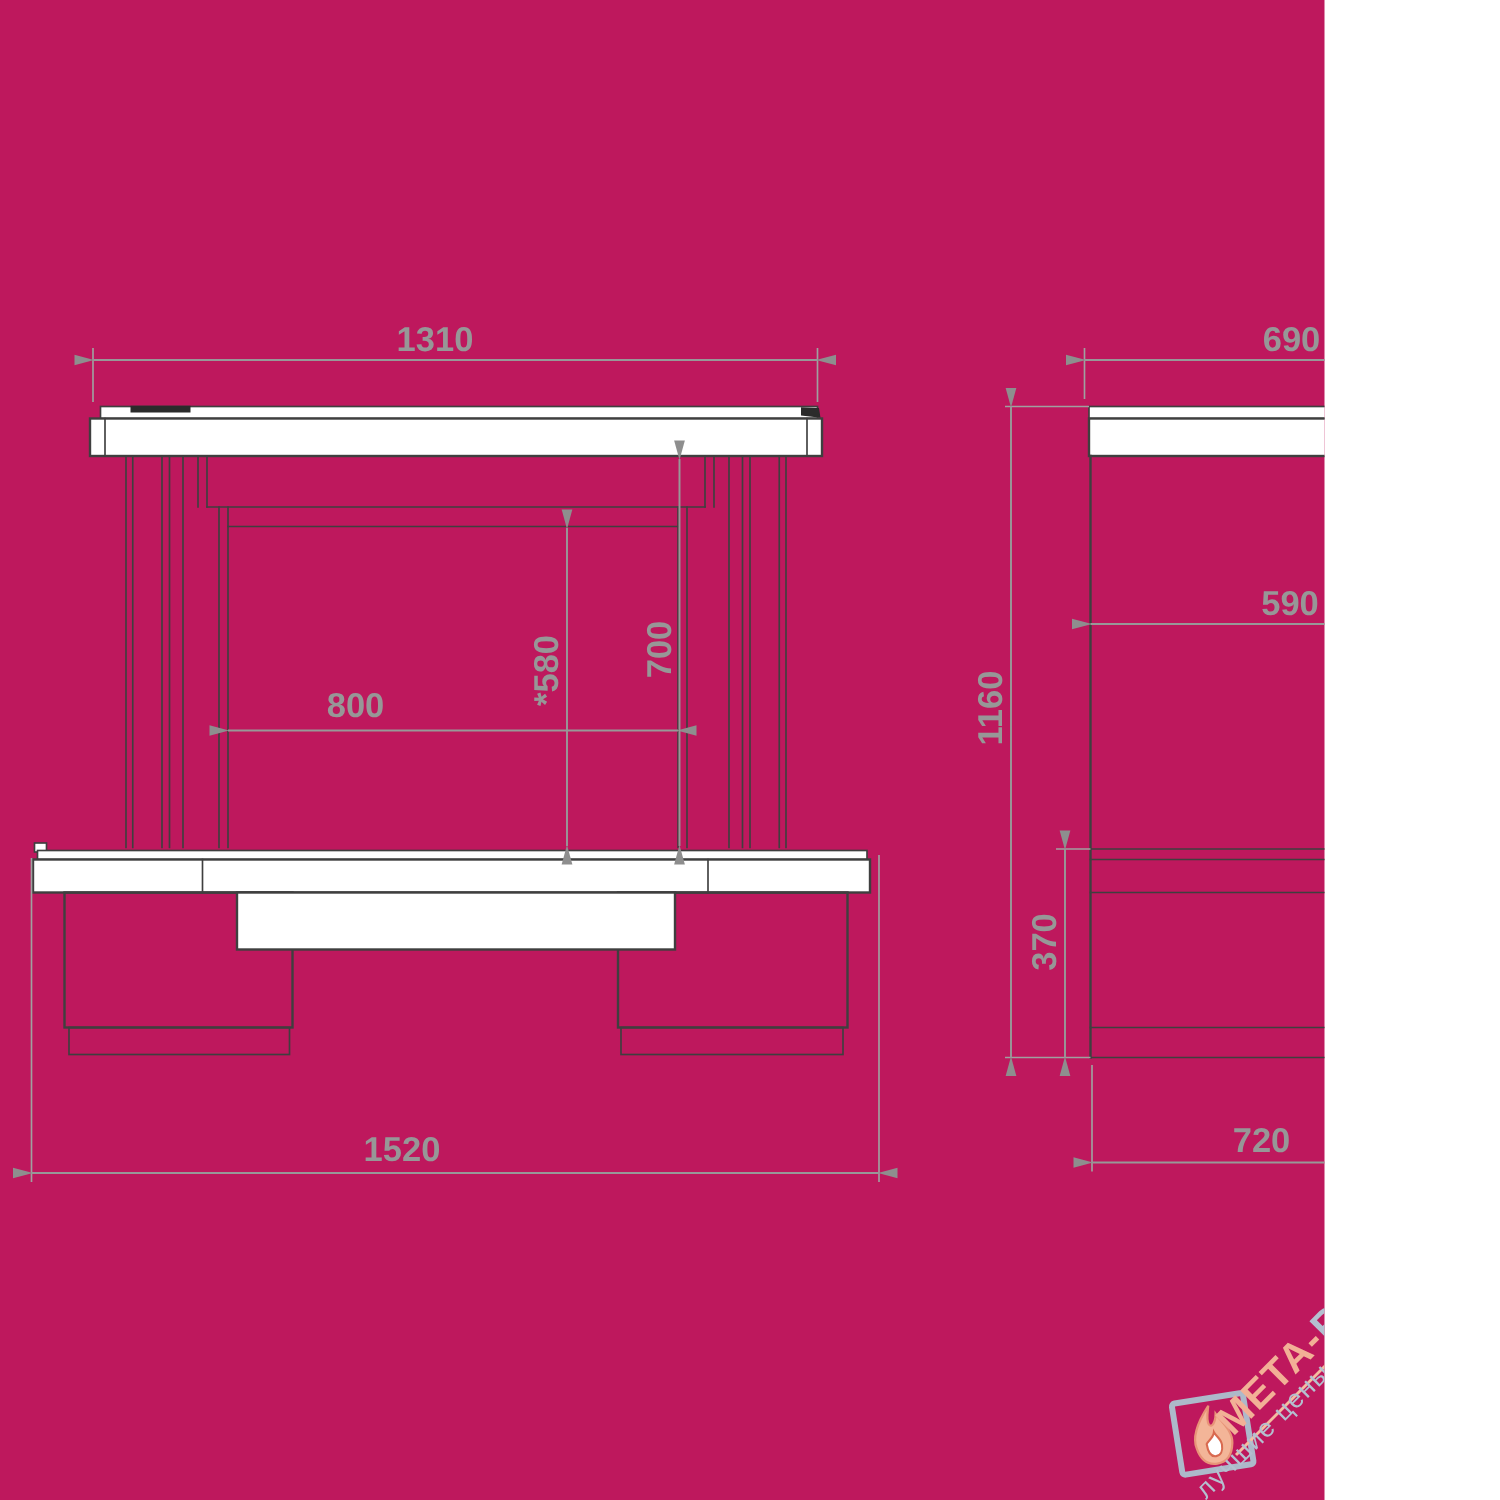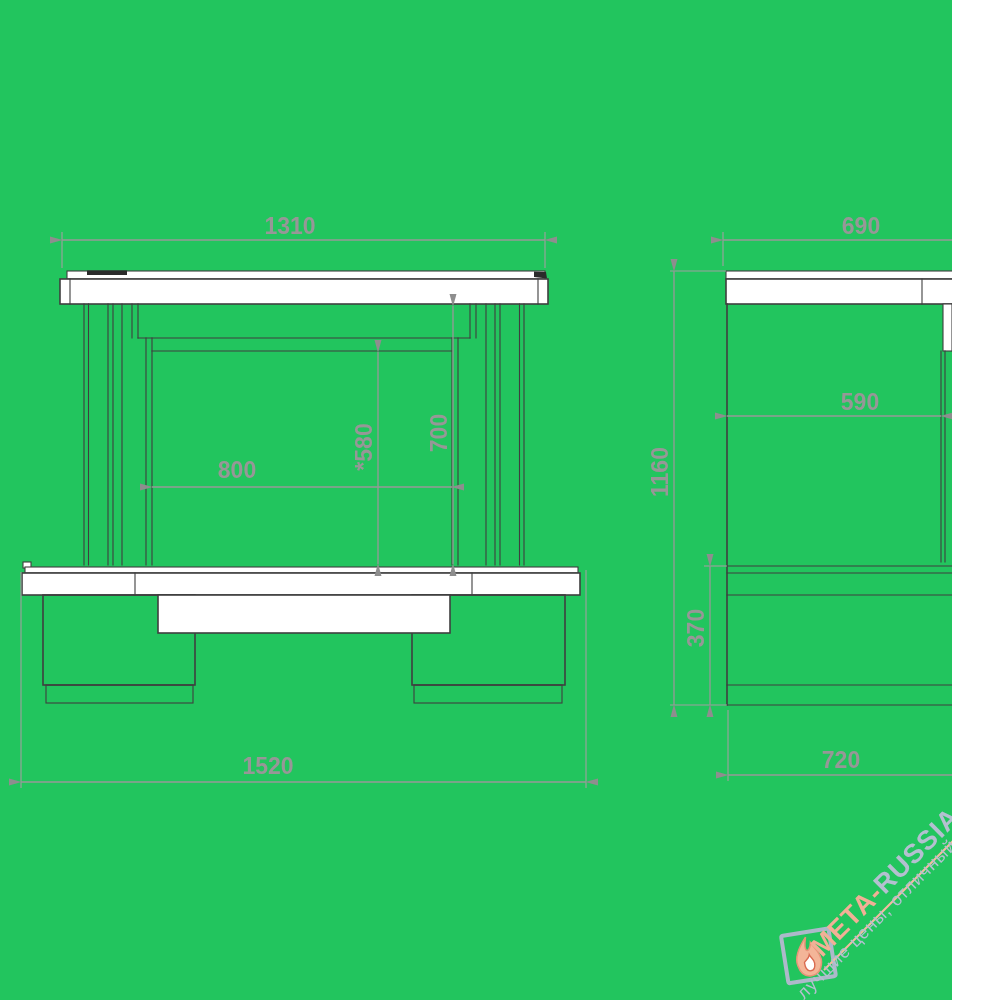--- a/index.html
+++ b/index.html
@@ -1,16 +1,16 @@
 <!DOCTYPE html>
 <html><head>
 <meta charset="utf-8">
 <style>
   html,body{margin:0;padding:0;background:#ffffff;}
-  .stage{position:relative;width:952px;height:1000px;background:#22c55e;overflow:hidden;
+  .stage{position:relative;width:883px;height:1000px;background:#be185d;overflow:hidden;
          font-family:"Liberation Sans", sans-serif;}
   svg{display:block}
   
   .ln{stroke:#3f3f3f;stroke-width:1.6;fill:none;stroke-linecap:square}
   .lnt{stroke:#3f3f3f;stroke-width:1.1;fill:none;stroke-linecap:square}
   .wfill{fill:#ffffff}
   .dark{fill:#2b2b2b;stroke:none}
   
   .dim{stroke:#989898;stroke-width:1.3;fill:none}
   .ext{stroke:#a0a0a0;stroke-width:1.1;fill:none}

